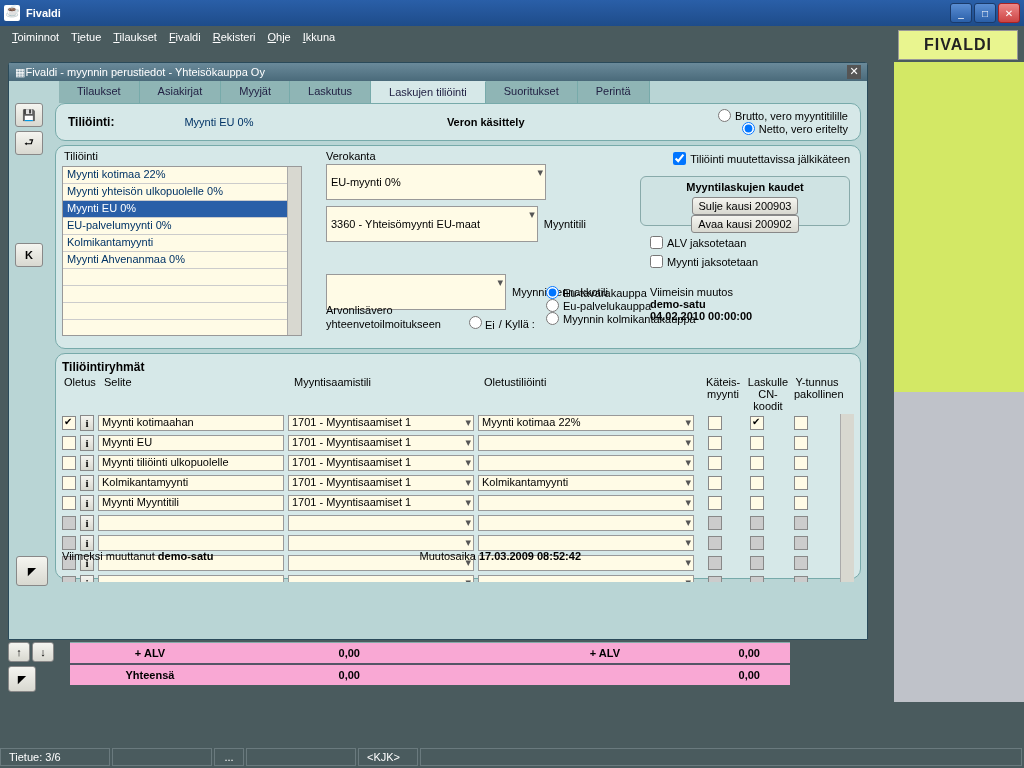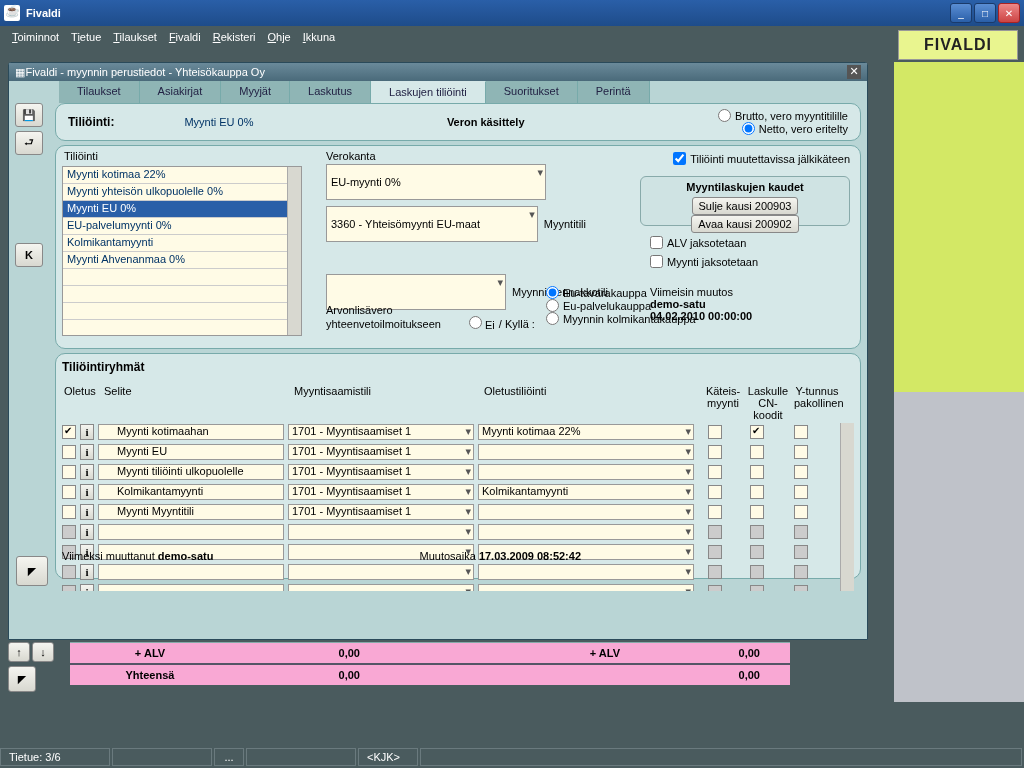--- a/index.html
+++ b/index.html
@@ -51,30 +51,30 @@
 .muutos .b { font-weight:bold; }
 .radio3 { position:absolute; left:490px; top:140px; width:170px; font-size:11px; }
 .radio3 label { display:flex; align-items:center; gap:4px; }
 .ennakko { position:absolute; left:270px; top:128px; }
 .arvon { position:absolute; left:270px; top:158px; font-size:11px; }
 .arvon .inline { display:inline-flex; align-items:center; gap:4px; }
 .tili-chk { position:absolute; right:10px; top:6px; }
 .tili-chk label { display:flex; align-items:center; gap:4px; }
 .panel3 { margin-top:4px; height:226px; background:#d6e8e8; border:1px solid #7aa; border-radius:10px; padding:6px; position:relative; }
 .panel3 .ttl { font-weight:bold; font-size:12px; }
-.grid-hdr { display:flex; font-size:10px; margin-top:11px; }
+.grid-hdr { display:flex; font-size:10px; margin-top:2px; }
 .gh { padding:0 2px; }
 .grid-body { margin-top:2px; height:168px; overflow:hidden; position:relative; }
 .grid-scroll { position:absolute; right:0; top:0; width:14px; height:100%; background:#d8d8d0; border-left:1px solid #aaa; }
 .grow { display:flex; height:18px; margin-bottom:2px; align-items:center; }
 .cb { width:14px; height:14px; border:1px solid #888; background:#fffbe6; }
 .cb.chk:before { content:"✔"; font-size:10px; position:relative; left:1px; top:-2px; }
 .cb.dis { background:#ccc; }
 .ibtn { width:14px; height:16px; background:linear-gradient(#f5f5f0,#d8d8d0); border:1px solid #888; text-align:center; line-height:14px; font-family:serif; font-weight:bold; }
-.txtcell { height:16px; background:#fffbe6; border:1px solid #999; padding:0 18px; overflow:hidden; white-space:nowrap; }
+.txtcell { height:16px; background:#fffbe6; border:1px solid #999; padding:0 3px; overflow:hidden; white-space:nowrap; }
 .combocell { height:16px; background:#fffbe6; border:1px solid #999; padding:0 3px; position:relative; overflow:hidden; white-space:nowrap; }
 .combocell:after { content:"▾"; position:absolute; right:2px; color:#555; }
 .footer-row { position:absolute; left:6px; bottom:16px; right:6px; font-size:11px; }
 .summary { position:absolute; left:70px; top:642px; width:720px; }
 .sum-row { display:flex; border-top:1px solid #8aa; padding:4px 10px; background:#f9a8d4; }
 .sum-row .c1 { width:140px; font-weight:bold; text-align:center; }
 .sum-row .c2 { width:140px; text-align:right; font-weight:bold; }
 .sum-row .c3 { width:260px; text-align:right; font-weight:bold; }
 .sum-row .c4 { width:140px; text-align:right; font-weight:bold; }
 .bl { position:absolute; left:8px; top:642px; display:flex; flex-direction:column; gap:4px; }

